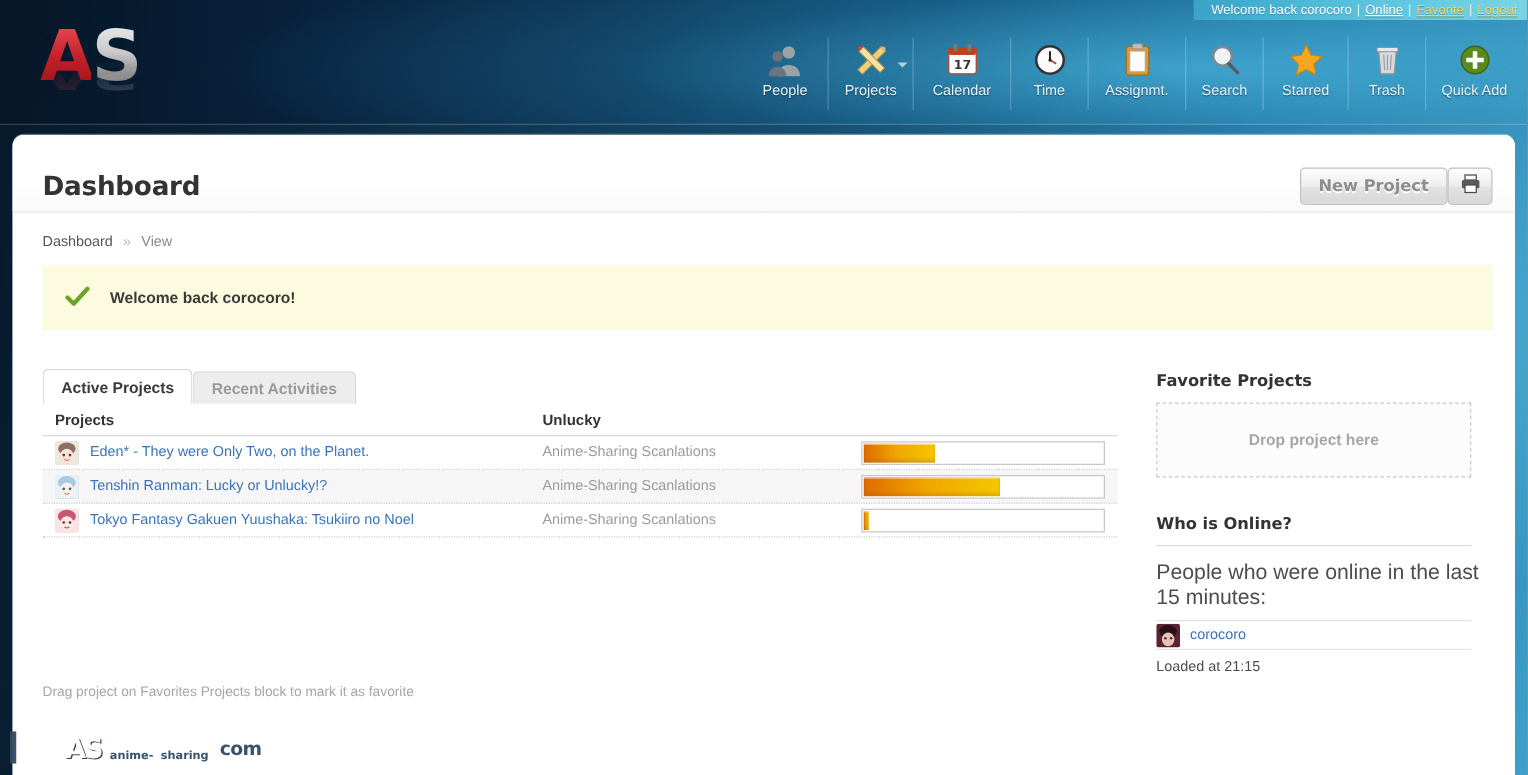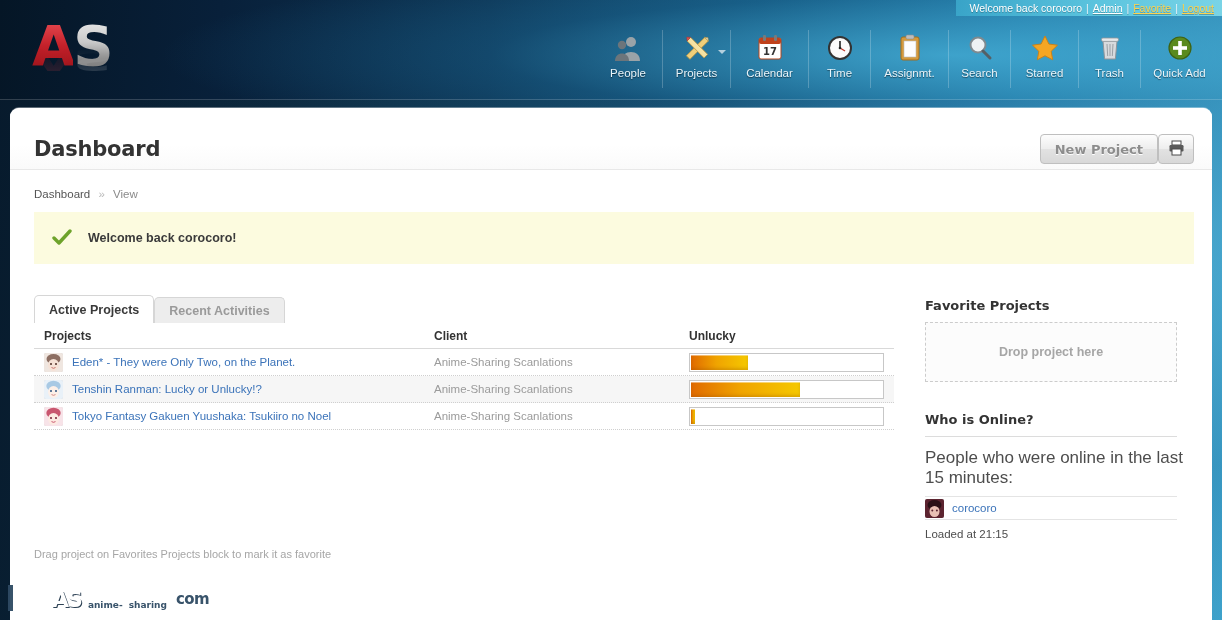--- a/index.html
+++ b/index.html
@@ -249,21 +249,21 @@
 </head>
 <body>
 
 <div class="page-bg"></div>
 
 <div class="banner">
 
   <div class="acct-strip">
     <span>Welcome back corocoro</span>
     <span class="sep">|</span>
-    <span class="acct-link white">Admin</span>
+    <span class="acct-link white">Online</span>
     <span class="sep">|</span>
     <span class="acct-link">Favorite</span>
     <span class="sep">|</span>
     <span class="acct-link">Logout</span>
   </div>
 
   <div class="logo">
     <div class="mark"><span class="a-l">A</span><span class="s-l">S</span></div>
     <div class="mark refl"><span class="a-l">A</span><span class="s-l">S</span></div>
   </div>
@@ -416,21 +416,20 @@
   </div>
 
   <div class="tabs">
     <div class="tab active">Active Projects</div>
     <div class="tab inactive">Recent Activities</div>
   </div>
 
   <div class="tbl">
     <div class="tbl-head">
       <div class="col-proj">Projects</div>
-      <div class="col-client">Client</div>
       <div class="col-prog">Unlucky</div>
     </div>
 
     <div class="tbl-row">
       <div class="proj-cell">
         <span class="avatar">
           <svg width="19" height="19" viewBox="0 0 19 19">
             <rect width="19" height="19" fill="#efe6e0"></rect>
             <ellipse cx="9.5" cy="6" rx="7" ry="5" fill="#8d6f63"></ellipse>
             <ellipse cx="9.5" cy="12" rx="5.5" ry="6" fill="#f6e2d6"></ellipse>

